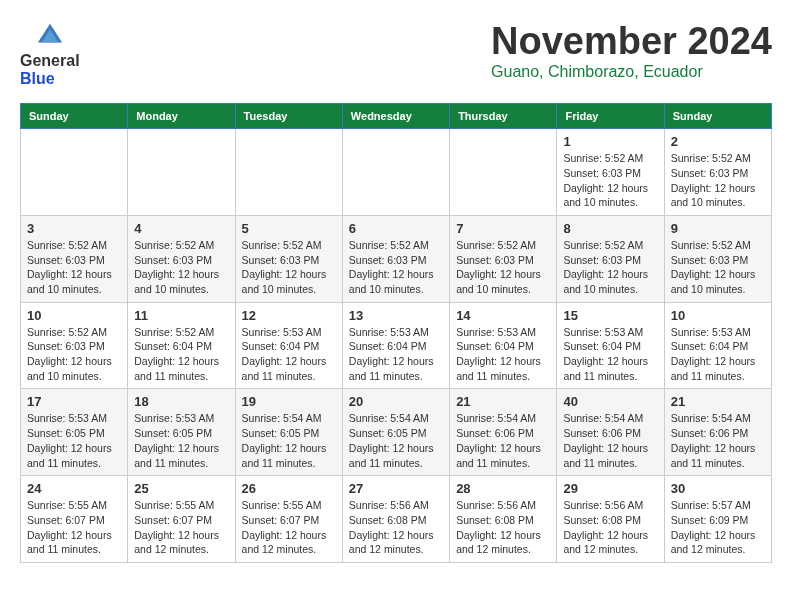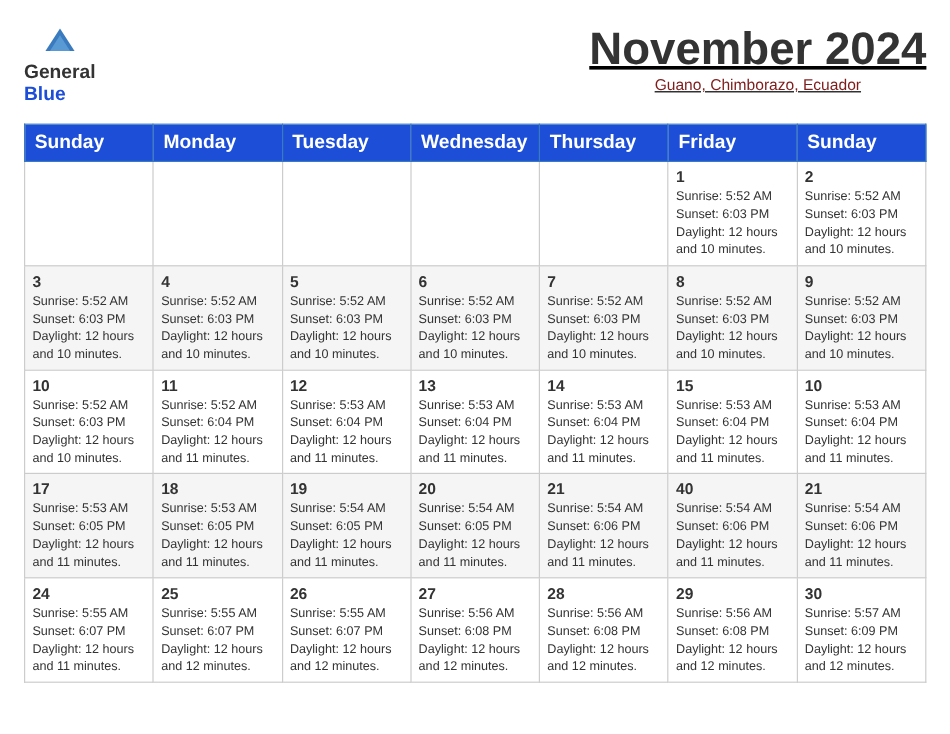--- a/index.html
+++ b/index.html
@@ -35,43 +35,42 @@
     .logo-blue {
       font-size: 16px;
       font-weight: bold;
       color: #1d4ed8;
     }
     .logo-icon {
       width: 28px;
       height: 28px;
     }
     .title-section {
-      text-align: center;
-      text-decoration: underline;
+      text-align: left;
     }
     .month-title {
       font-size: 38px;
       font-weight: bold;
       color: #333;
     }
     .location-title {
-      font-size: 13px;
-      color: #7f1d1d;
+      font-size: 16px;
+      color: #15803d;
     }
     .calendar-table {
       width: 100%;
       border-collapse: collapse;
       table-layout: fixed;
     }
     .calendar-table th {
-      background-color: #1d4ed8;
+      background-color: #15803d;
       color: #fff;
       text-align: left;
       padding: 6px 8px;
-      font-size: 16px;
+      font-size: 11px;
       border: 1px solid #3a7abf;
     }
     .calendar-table td {
       border: 1px solid #ccc;
       vertical-align: top;
       padding: 5px 6px;
       font-size: 11px;
       color: #333;
       background: #fff;
       height: 80px;

